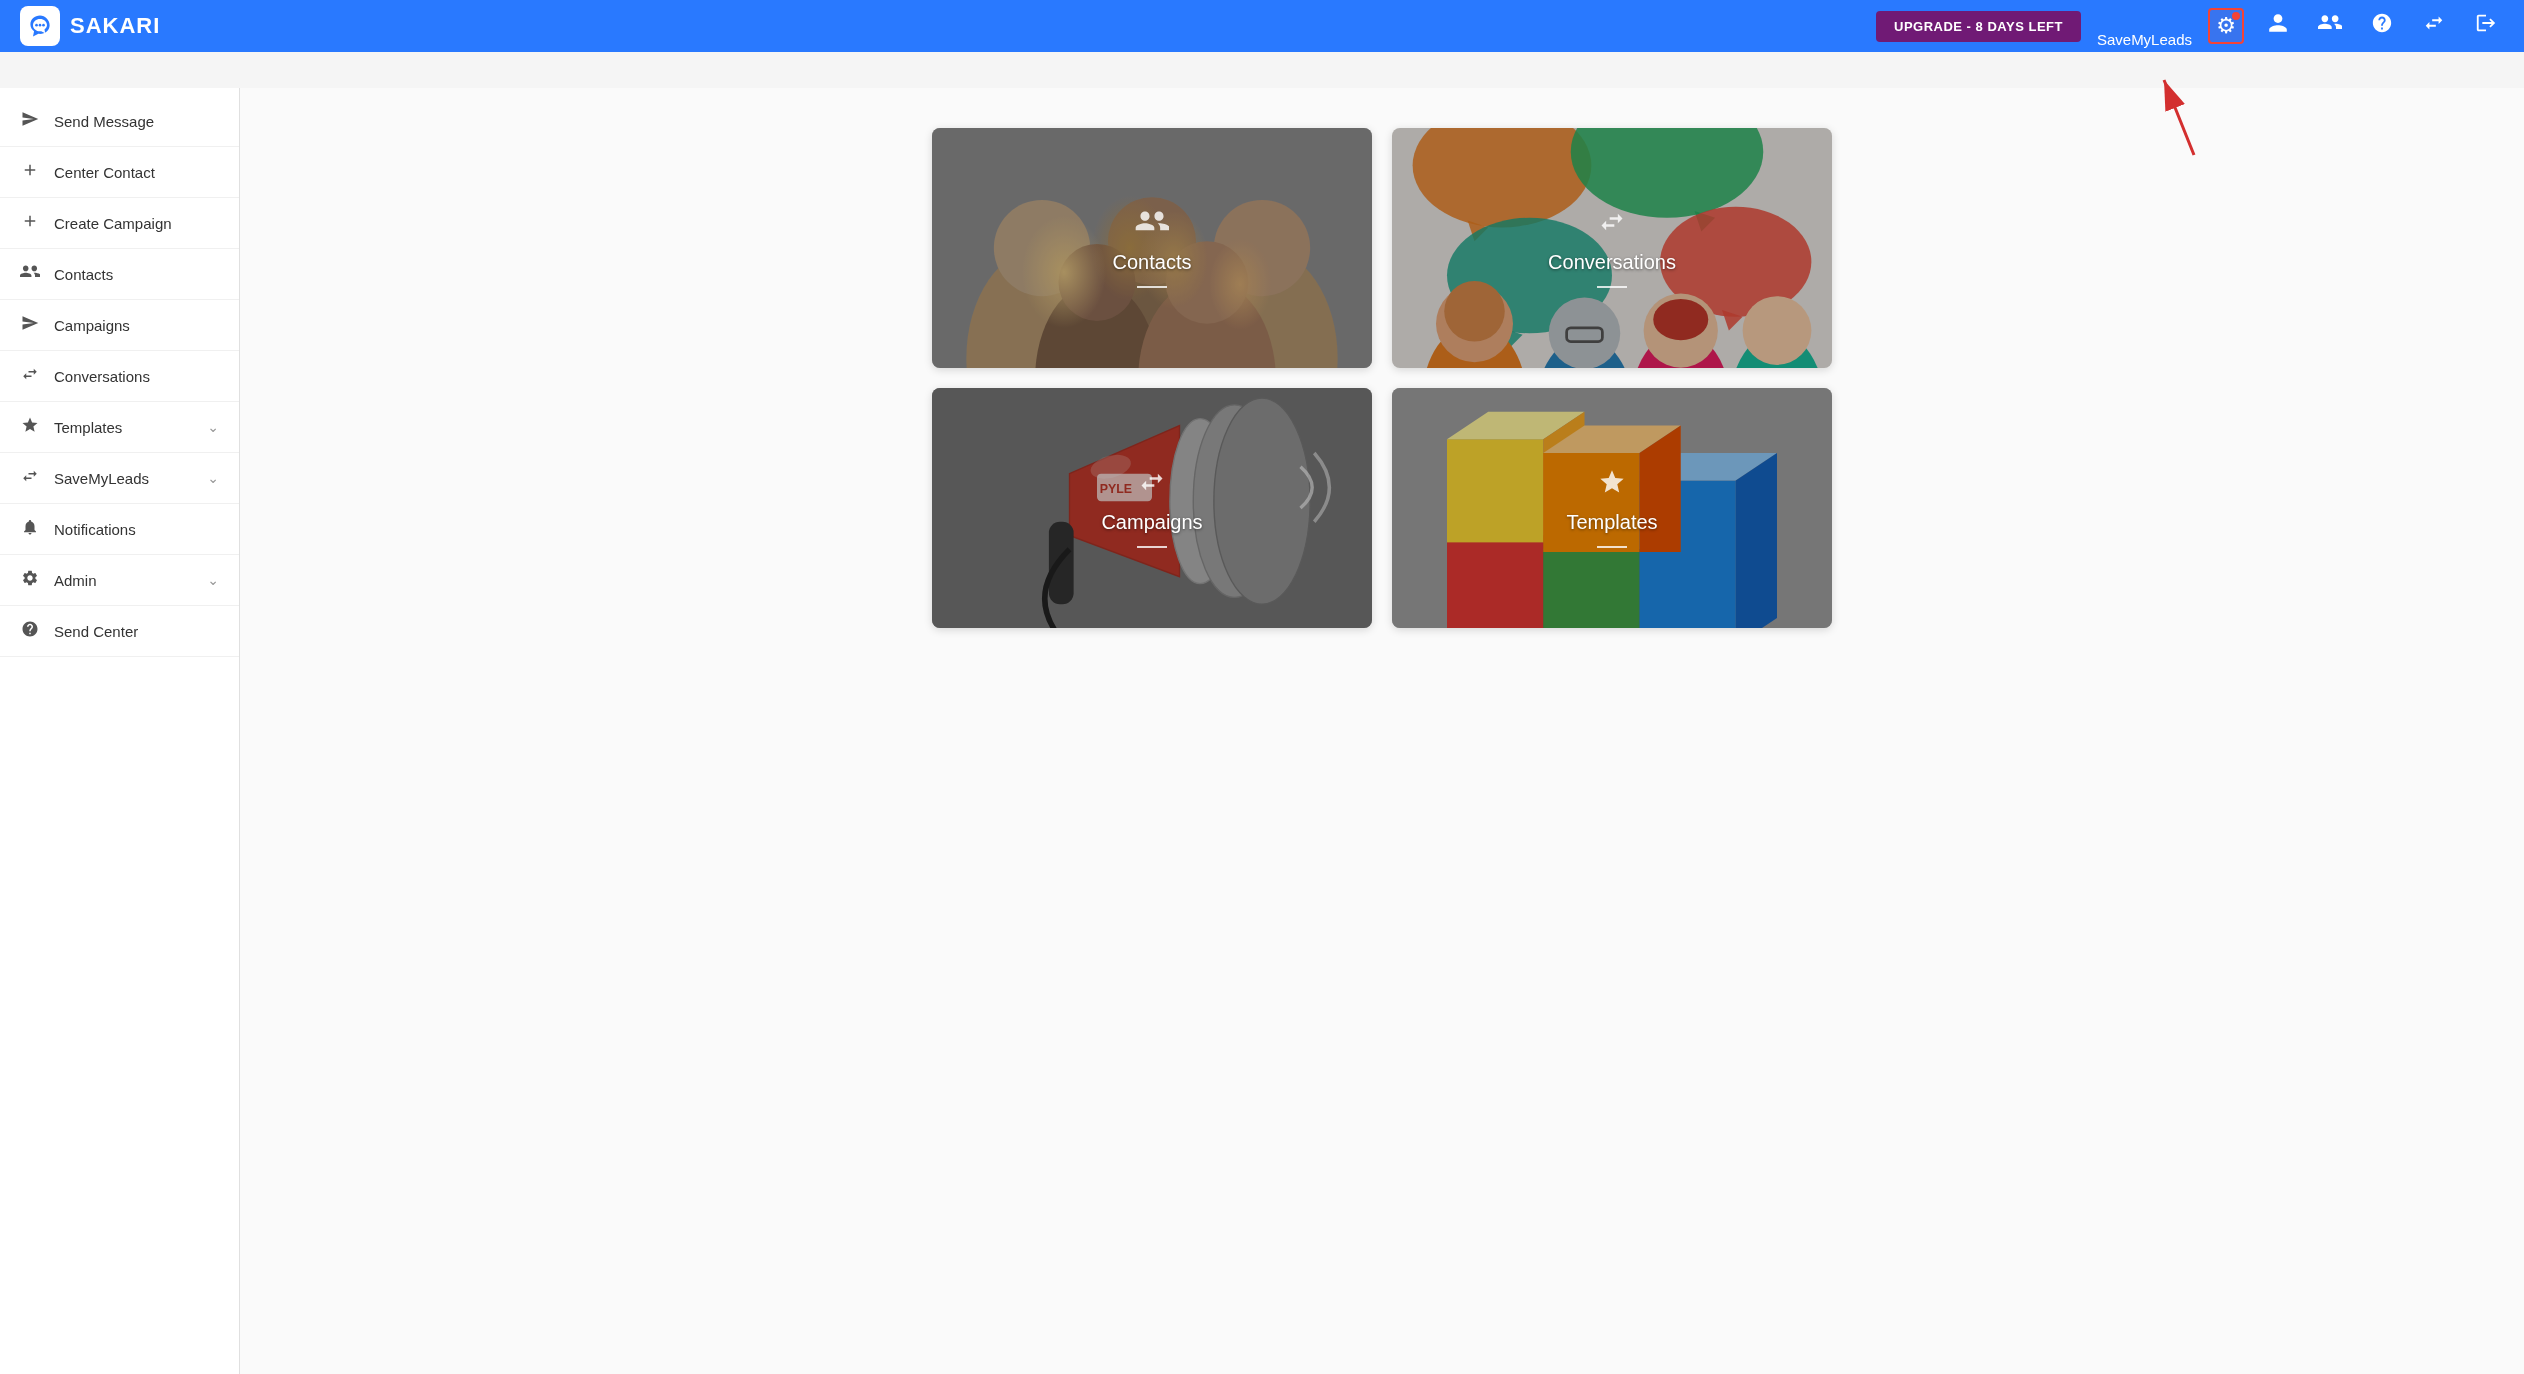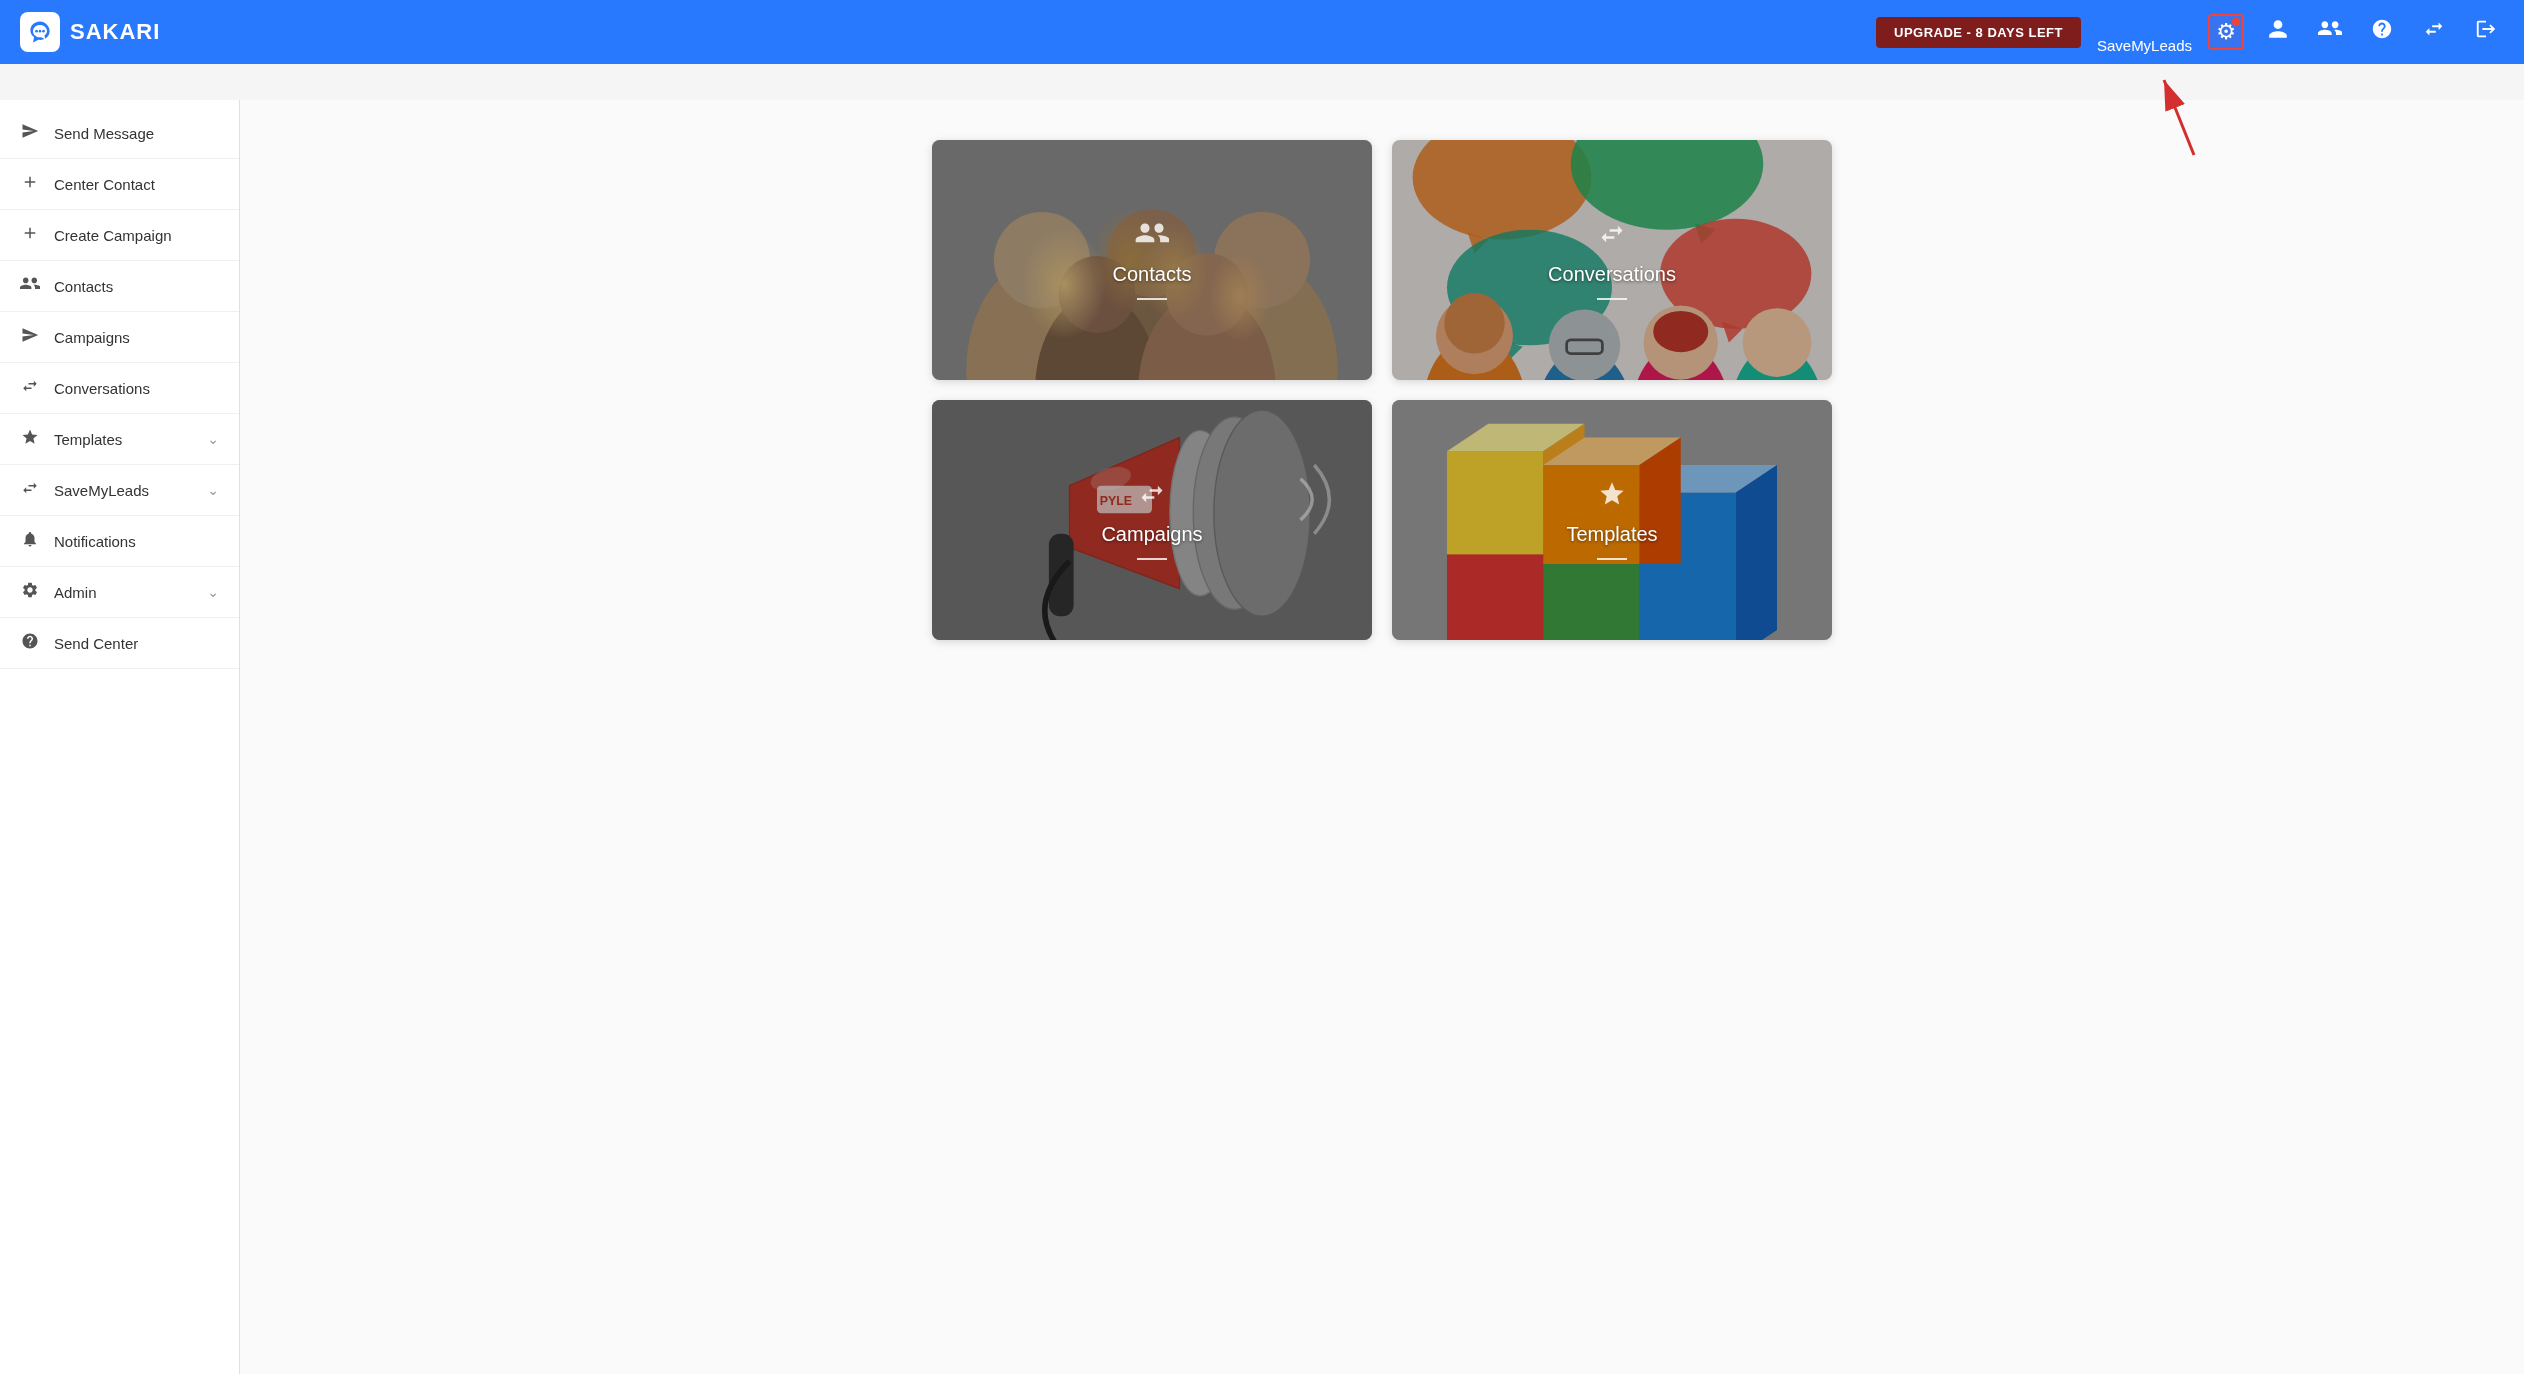--- a/index.html
+++ b/index.html
@@ -1,21 +1,21 @@
 <!DOCTYPE html>
 <html><head>
   <meta charset="utf-8">
   <style>
     * { box-sizing: border-box; margin: 0; padding: 0; }
     body { font-family: 'Segoe UI', Arial, sans-serif; background: #f5f5f5; display: flex; flex-direction: column; height: 100vh; overflow: hidden; }
 
     
     .header {
       background: #2979ff;
-      height: 64px;
+      height: 52px;
       display: flex;
       align-items: center;
       padding: 0 20px;
       flex-shrink: 0;
       position: relative;
       z-index: 10;
     }
     .header-logo {
       display: flex;
       align-items: center;
@@ -36,21 +36,21 @@
       justify-content: center;
     }
     .logo-icon svg { width: 28px; height: 28px; }
     .header-spacer { flex: 1; }
     .header-actions {
       display: flex;
       align-items: center;
       gap: 16px;
     }
     .upgrade-btn {
-      background: #7f1d1d;
+      background: #701a75;
       color: white;
       border: none;
       padding: 8px 18px;
       font-size: 13px;
       font-weight: 700;
       border-radius: 4px;
       cursor: pointer;
       letter-spacing: 0.5px;
     }
     .save-my-leads {

